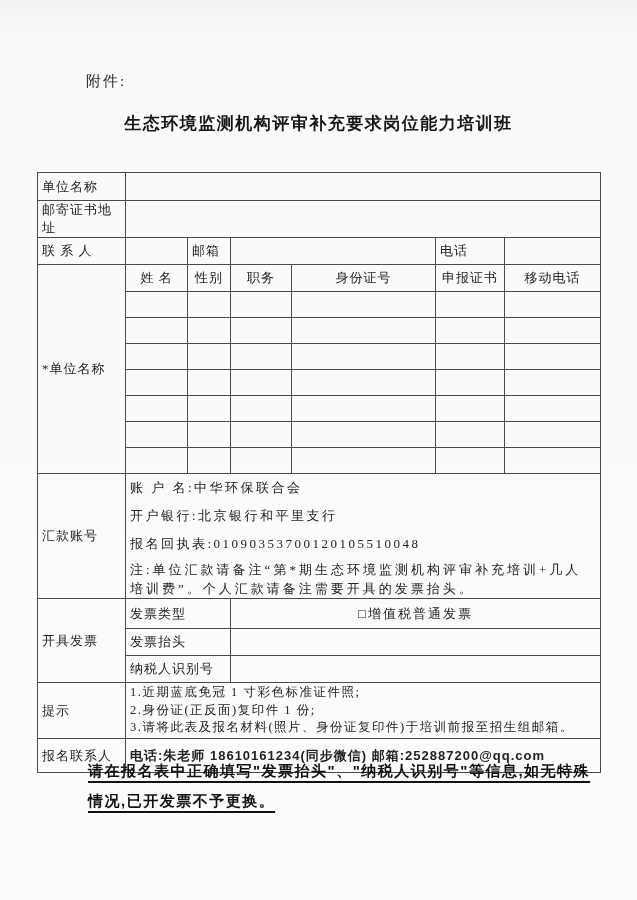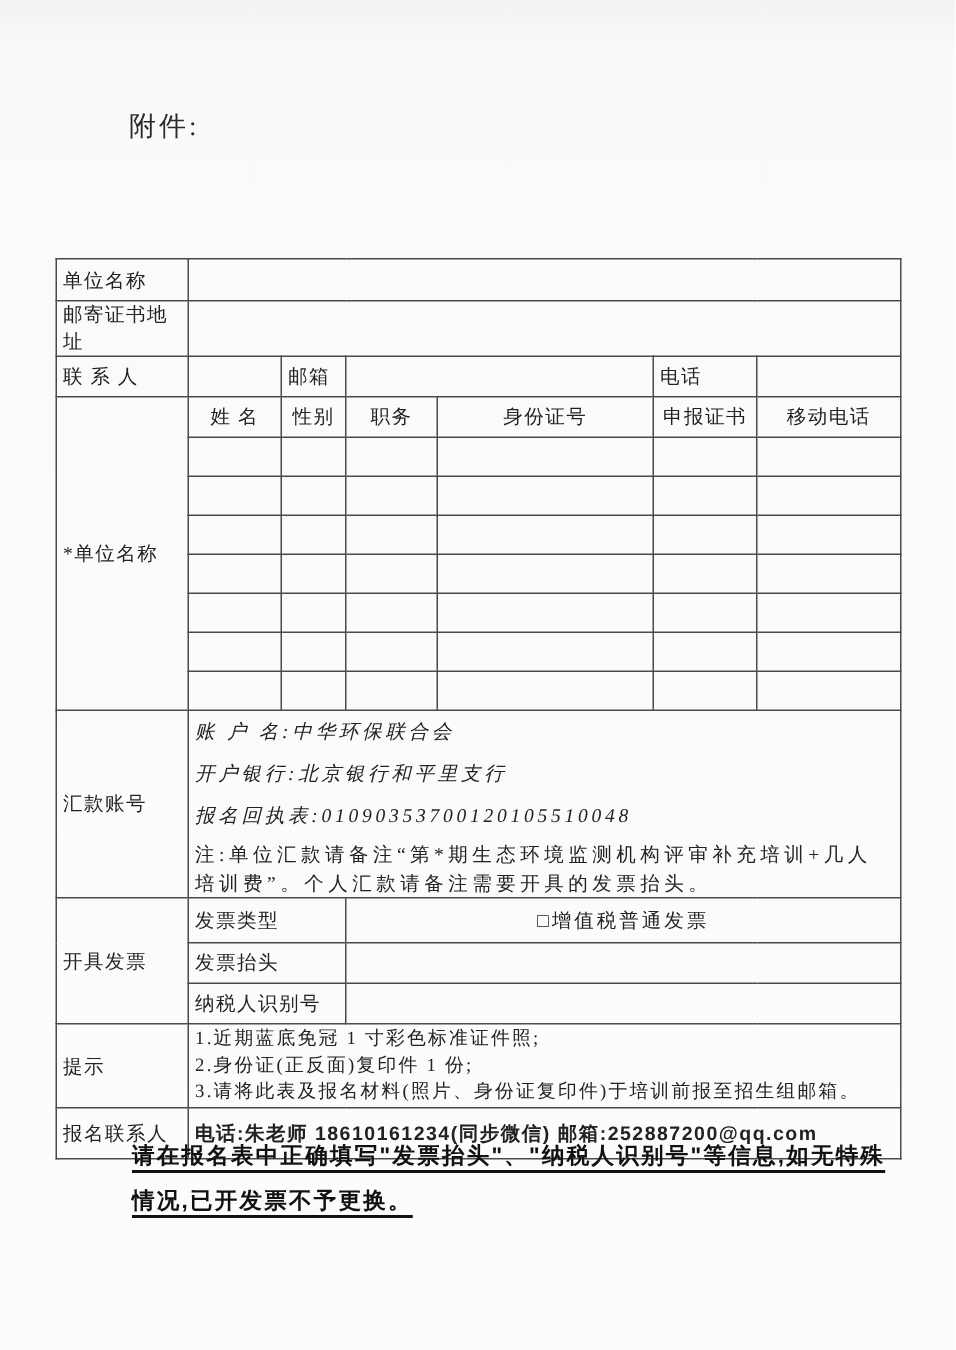--- a/index.html
+++ b/index.html
@@ -10,21 +10,21 @@
     height: 900px;
     margin: 0 auto;
     background: linear-gradient(180deg, #f2f2f2 0%, #fafafa 4%, #fcfcfc 100%);
     color: #1f1f1f;
     font-family: "Liberation Serif", "DejaVu Serif", serif;
     overflow: hidden;
   }
   .attachment {
     position: absolute;
     left: 86px; top: 72px;
-    font-size: 18px;
+    font-size: 15px;
     letter-spacing: 2px;
     color: #2a2a2a;
   }
   .doc-title {
     position: absolute;
     left: 0; top: 112px;
     width: 100%;
     text-align: center;
     font-family: "Liberation Sans", "DejaVu Sans", sans-serif;
     font-weight: bold;
@@ -65,21 +65,21 @@
   tr.r-thead   { height: 27px; }
   tr.trainee-row { height: 26px; }
   tr.r-remit   { height: 113px; }
   tr.r-inv1    { height: 30px; }
   tr.r-inv2    { height: 27px; }
   tr.r-inv3    { height: 27px; }
   tr.r-tips    { height: 56px; }
   tr.r-signup  { height: 34px; }
   td.thead-cell { text-align: center; letter-spacing: 1px; }
   td.remit-content { padding: 4px 8px 4px 18px; vertical-align: middle; }
-  .remit-line { line-height: 28px; letter-spacing: 2.5px; white-space: nowrap; font-style: italic; }
+  .remit-line { line-height: 28px; letter-spacing: 2.5px; white-space: nowrap; }
   .remit-note { line-height: 19px; letter-spacing: 3px; margin-top: 2px; }
   td.inv-type-value { text-align: center; letter-spacing: 2px; }
   td.tips-content { padding: 3px 6px 3px 10px; font-size: 12.5px; }
   .tips-line { line-height: 17.5px; letter-spacing: 1.5px; white-space: nowrap; }
   td.signup-content {
     padding-left: 12px;
     font-family: "Liberation Sans", "DejaVu Sans", sans-serif;
     font-weight: bold;
     font-size: 13px;
     letter-spacing: 1px;
@@ -99,20 +99,21 @@
     text-underline-offset: 5px;
     text-decoration-thickness: 1.5px;
   }
 </style>
 </head>
 <body>
 
 <div class="page">
 
   <div class="attachment">附件:</div>
+  <div class="doc-title">生态环境监测机构评审补充要求岗位能力培训班</div>
 
   <table class="form">
     <colgroup>
       <col style="width:88px">
         <col style="width:62px">
         <col style="width:43px">
       <col style="width:61px">
         <col style="width:144px">
         <col style="width:69px">
       <col style="width:96px">

